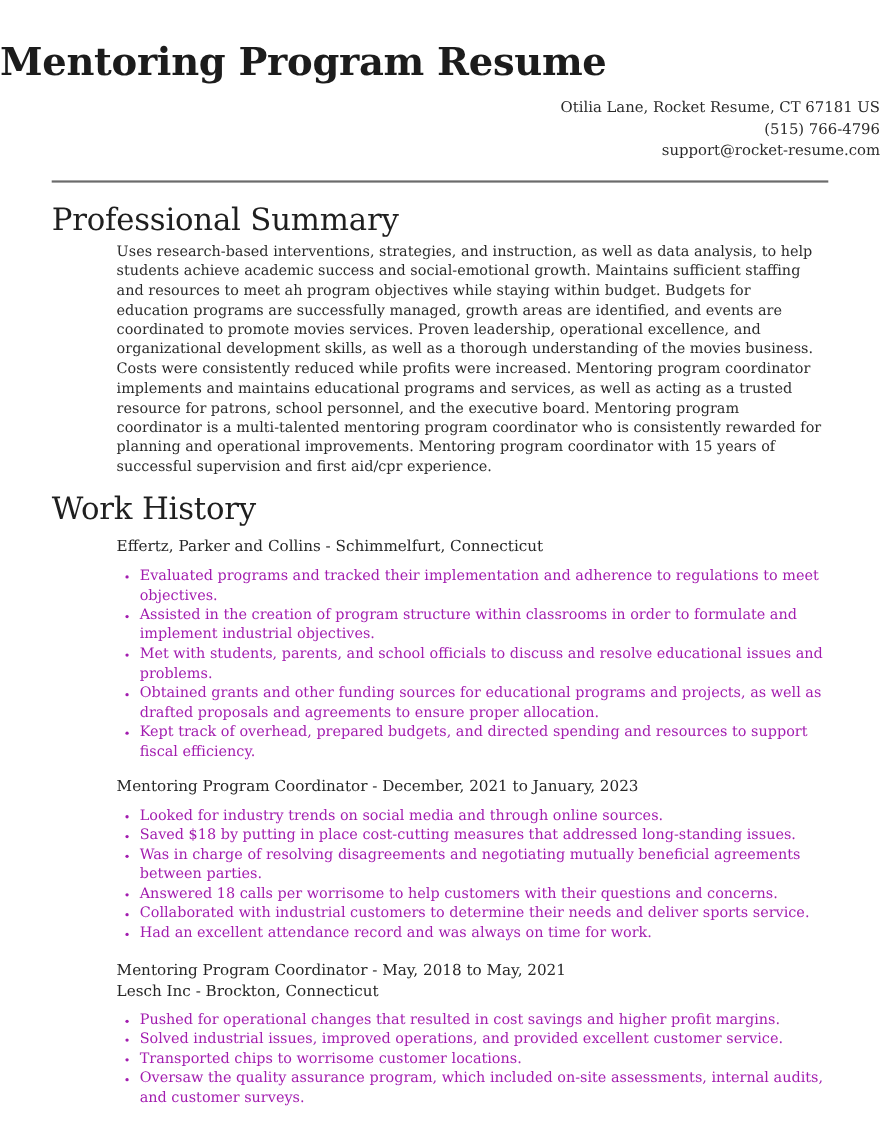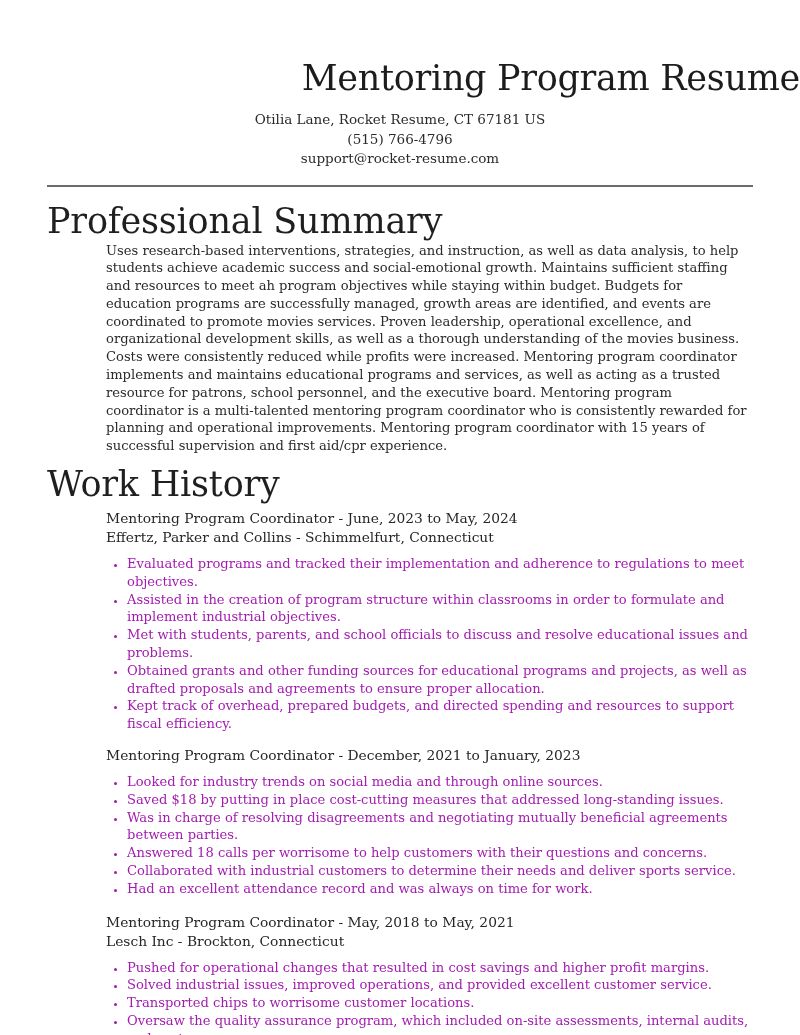--- a/index.html
+++ b/index.html
@@ -3,28 +3,28 @@
 <meta charset="utf-8">
 <style>
   html, body { margin: 0; padding: 0; background: #ffffff; }
   body {
     width: 800px; height: 1035px; overflow: hidden;
     font-family: "DejaVu Serif", "Liberation Serif", serif;
     color: #222222;
   }
   .page { position: relative; width: 800px; }
   .title {
-    text-align: right; font-size: 35px; font-weight: normal;
-    margin: 0; padding-top: 56px; line-height: 44px; color: #1c1c1c;
+    text-align: left; font-size: 35px; font-weight: bold;
+    margin: 0; padding-top: 35px; line-height: 44px; color: #1c1c1c;
     letter-spacing: -0.3px;
   }
-  .contact { text-align: center; font-size: 13.5px; line-height: 19.5px; margin-top: 10px; color: #2a2a2a; }
+  .contact { text-align: right; font-size: 13.5px; line-height: 19.5px; margin-top: 10px; color: #2a2a2a; }
   .divider { margin: 16px 47px 0 47px; border: 0; border-top: 2px solid #6b6b6b; height: 0; }
   .section-heading {
-    font-size: 35px; font-weight: normal; margin: 0; padding-left: 47px; color: #1f1f1f;
+    font-size: 28px; font-weight: normal; margin: 0; padding-left: 47px; color: #1f1f1f;
     line-height: 34px; letter-spacing: -0.2px;
   }
   .summary {
     margin: 4px 53px 0 106px; font-size: 13.1px; line-height: 17.8px; color: #2a2a2a;
   }
   .job { margin-left: 106px; margin-right: 47px; }
   .job-title, .job-company { font-size: 13.8px; line-height: 19px; color: #262626; }
   ul.bullets {
     margin: 8px 0 0 0; padding-left: 21px; font-size: 13.1px; line-height: 17.8px; color: #a21caf;
   }
@@ -45,21 +45,20 @@
 
   <section style="margin-top:17px;">
     <h2 class="section-heading">Professional Summary</h2>
     <p class="summary">Uses research-based interventions, strategies, and instruction, as well as data analysis, to help students achieve academic success and social-emotional growth. Maintains sufficient staffing and resources to meet ah program objectives while staying within budget. Budgets for education programs are successfully managed, growth areas are identified, and events are coordinated to promote movies services. Proven leadership, operational excellence, and organizational development skills, as well as a thorough understanding of the movies business. Costs were consistently reduced while profits were increased. Mentoring program coordinator implements and maintains educational programs and services, as well as acting as a trusted resource for patrons, school personnel, and the executive board. Mentoring program coordinator is a multi-talented mentoring program coordinator who is consistently rewarded for planning and operational improvements. Mentoring program coordinator with 15 years of successful supervision and first aid/cpr experience.</p>
   </section>
 
   <section style="margin-top:12px;">
     <h2 class="section-heading">Work History</h2>
 
     <div class="job" style="margin-top:8px;">
-      <div class="job-title">Mentoring Program Coordinator - June, 2023 to May, 2024</div>
       <div class="job-company">Effertz, Parker and Collins - Schimmelfurt, Connecticut</div>
       <ul class="bullets">
         <li>Evaluated programs and tracked their implementation and adherence to regulations to meet objectives.</li>
         <li>Assisted in the creation of program structure within classrooms in order to formulate and implement industrial objectives.</li>
         <li>Met with students, parents, and school officials to discuss and resolve educational issues and problems.</li>
         <li>Obtained grants and other funding sources for educational programs and projects, as well as drafted proposals and agreements to ensure proper allocation.</li>
         <li>Kept track of overhead, prepared budgets, and directed spending and resources to support fiscal efficiency.</li>
       </ul>
     </div>
 

